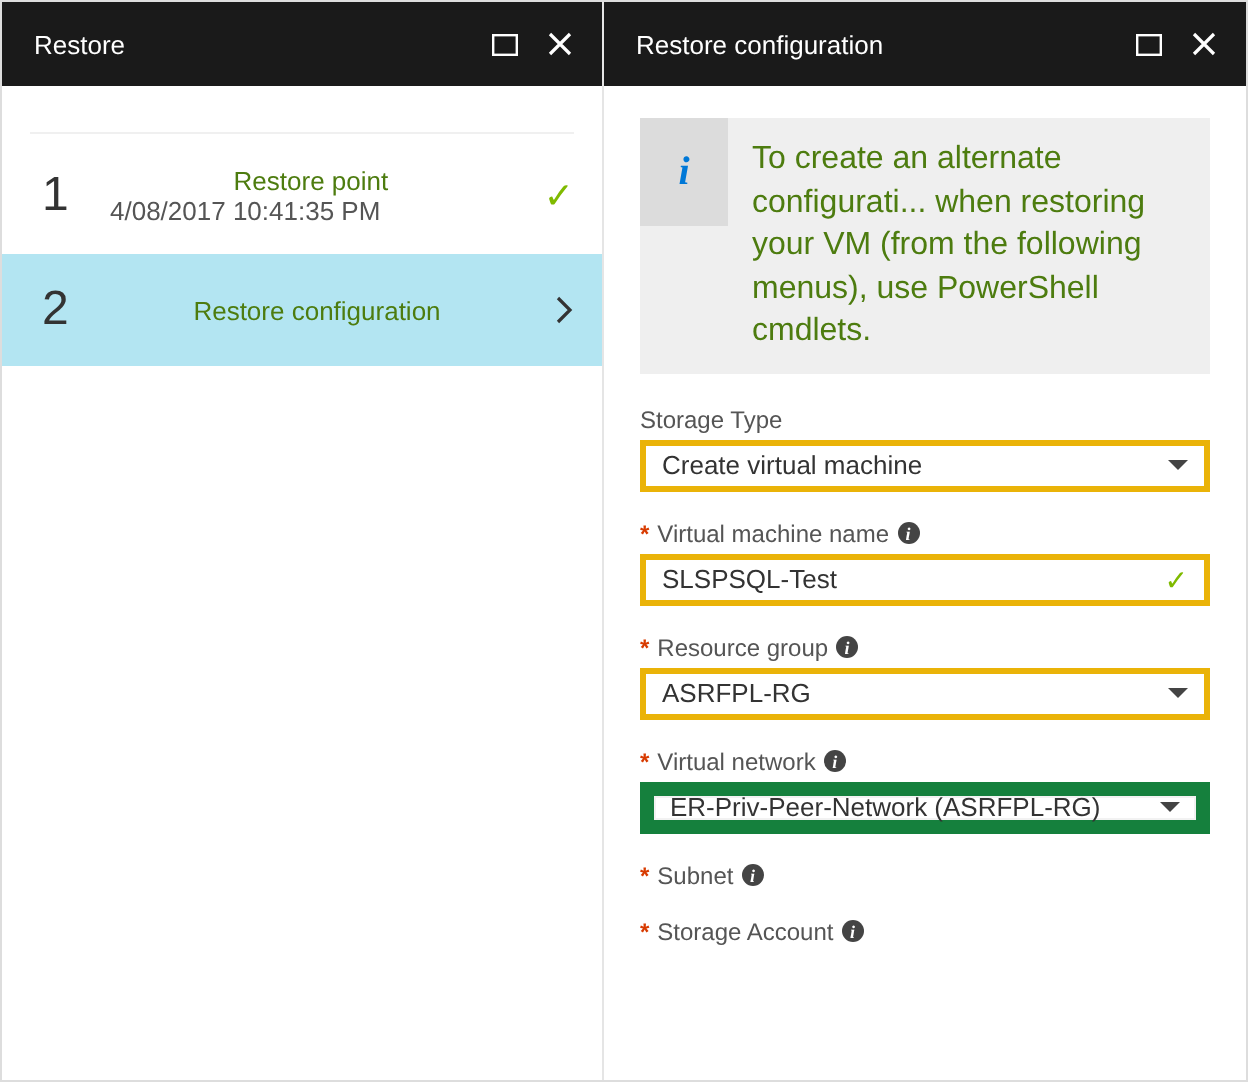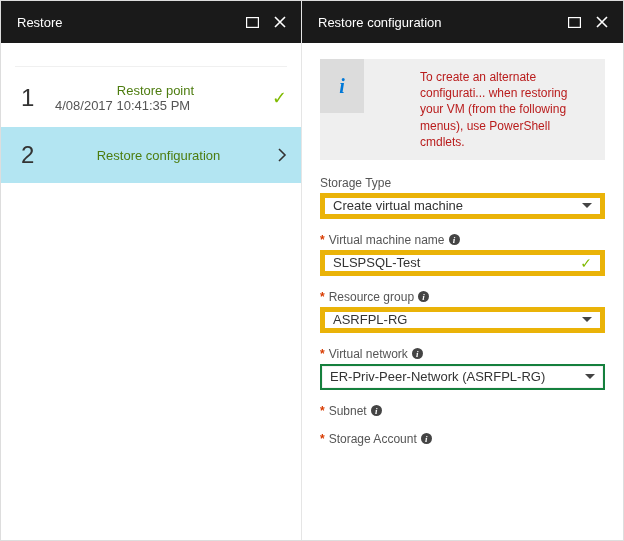--- a/index.html
+++ b/index.html
@@ -73,21 +73,21 @@
     width: 44px; height: 54px;
     background: #dcdcdc;
     display: flex; align-items: center; justify-content: center;
     color: #0078d7;
     font-style: italic;
     font-family: Georgia, serif;
     font-size: 20px;
     font-weight: bold;
     flex-shrink: 0;
   }
-  .info-text { font-size: 12px; color: #b91c1c; padding-top: 10px; line-height: 1.35; margin-left: 44px; }
+  .info-text { font-size: 16px; color: #4d7c0f; padding-top: 10px; line-height: 1.35; }
   .field { margin-bottom: 14px; }
   .field-label {
     font-size: 12px;
     color: #555;
     display: flex;
     align-items: center;
     gap: 4px;
     margin-bottom: 3px;
   }
   .req { color: #d83b01; font-weight: bold; }
@@ -100,29 +100,29 @@
     font-family: Georgia, serif;
     font-style: italic;
     font-size: 9px;
     font-weight: bold;
     align-items: center;
     justify-content: center;
   }
   .select-box, .input-box {
     width: 100%;
     height: 26px;
-    border: 5px solid #eab308;
+    border: 3px solid #eab308;
     background: #fff;
     display: flex;
     align-items: center;
     padding: 0 8px;
     font-size: 13px;
     position: relative;
   }
-  .select-focus { border: 2px solid #15803d; box-shadow: 0 0 0 1px rgba(0,0,0,0.05) inset; }
+  .select-focus { border: 7px solid #15803d; box-shadow: 0 0 0 1px rgba(0,0,0,0.05) inset; }
   .select-box .caret {
     margin-left: auto;
     width: 0; height: 0;
     border-left: 5px solid transparent;
     border-right: 5px solid transparent;
     border-top: 5px solid #444;
   }
   .input-box .valid { margin-left: auto; color: #7fba00; font-size: 14px; }
   svg { display:block; }
 </style>

